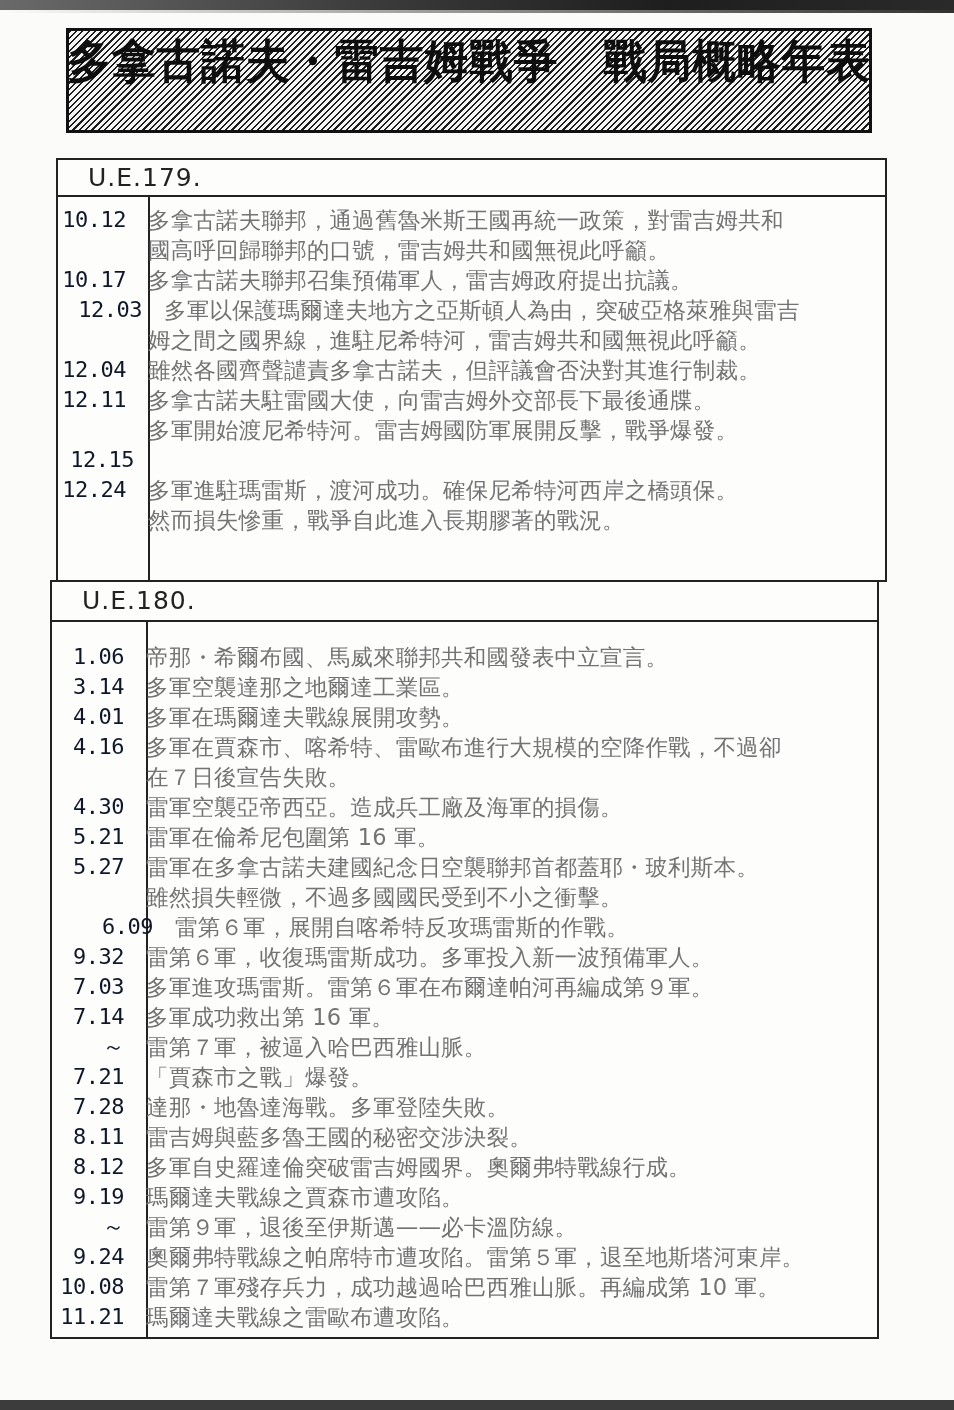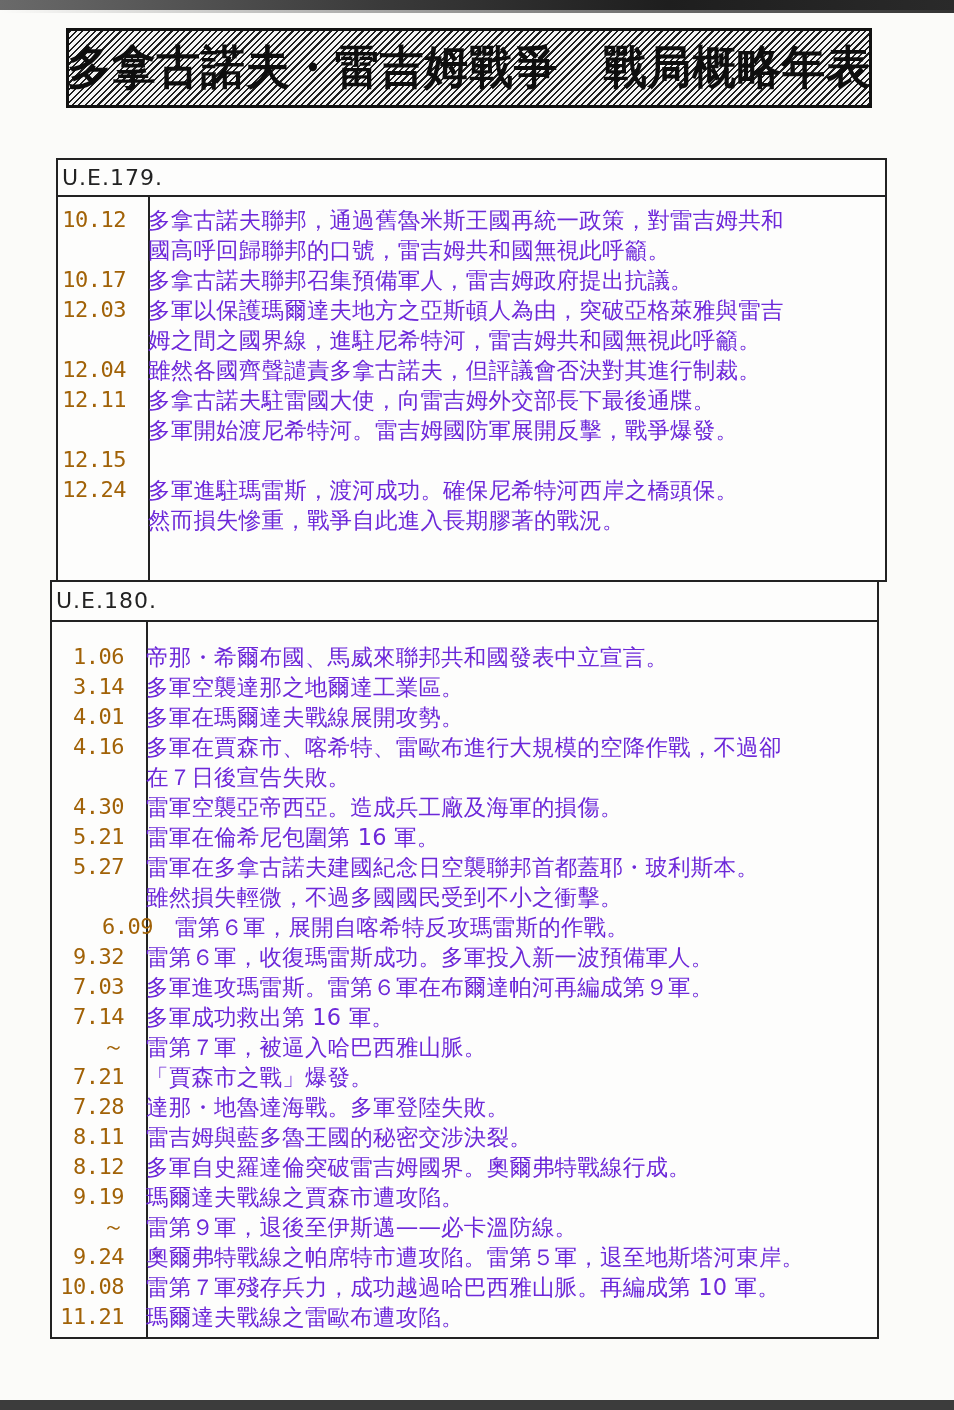--- a/index.html
+++ b/index.html
@@ -15,63 +15,63 @@
   }
   .top-band::after {
     content:""; position:absolute; left:0; top:10px; width:954px; height:3px;
     background:linear-gradient(90deg,rgba(0,0,0,0) 0%, rgba(0,0,0,0.5) 60%, rgba(0,0,0,0.8) 100%);
   }
   .bottom-band {
     position:absolute; left:0; top:1400px; width:954px; height:10px;
     background:#3c3c3c;
   }
   .title-banner {
-    position:absolute; left:66px; top:28px; width:806px; height:80px;
+    position:absolute; left:66px; top:28px; width:806px; height:105px;
     border:3px solid #111;
     box-sizing:border-box;
     background:
       repeating-linear-gradient(135deg, #1d1d1d 0px, #1d1d1d 1.6px, #f4f4f4 1.6px, #f4f4f4 4.5px);
-    display:flex; align-items:center; justify-content:center;
+    display:flex; align-items:flex-start; justify-content:center;
   }
   .title-text {
     font-family:"DejaVu Sans", sans-serif;
     font-weight:bold;
     font-size:46px;
     letter-spacing:1px;
     color:#0e0e0e;
     white-space:pre;
     transform:scaleX(0.95);
   }
   .box {
     position:absolute; border:2px solid #222; box-sizing:border-box; background:#fdfdfc;
   }
   .box-header {
     height:37px; border-bottom:2px solid #222; box-sizing:border-box;
     font-family:"DejaVu Sans", sans-serif;
-    font-size:22px; line-height:35px; padding-left:4px; letter-spacing:1px;
+    font-size:25px; line-height:35px; padding-left:30px; letter-spacing:1px;
     color:#222; font-weight:normal;
     transform-origin:left center;
   }
   .box-body { position:relative; }
   .date-col-divider {
     position:absolute; top:0; bottom:0; width:2px; background:#222;
   }
   .row {
     position:relative; display:flex; height:30px; line-height:30px;
   }
   .date {
     width:82px; text-align:right; padding-right:12px; box-sizing:content-box;
     font-family:"DejaVu Sans Mono", monospace;
-    font-size:22px; color:#a16207;
+    font-size:22px; color:#0f172a;
     letter-spacing:-0.5px;
   }
   .text {
     padding-left:10px;
     font-family:"DejaVu Sans", sans-serif;
-    font-size:22.5px; color:#6d28d9; white-space:nowrap;
+    font-size:22.5px; color:#737373; white-space:nowrap;
     letter-spacing:0.2px;
   }
 </style>
 </head>
 <body>
 
 <div class="top-band"></div>
 
 <div class="title-banner">
   <span class="title-text">多拿古諾夫・雷吉姆戰爭　戰局概略年表</span>
@@ -87,41 +87,41 @@
       </div>
       <div class="row">
         <div class="date" style="width: 68px;"></div>
         <div class="text">國高呼回歸聯邦的口號，雷吉姆共和國無視此呼籲。</div>
       </div>
       <div class="row">
         <div class="date" style="width: 68px;">10.17</div>
         <div class="text">多拿古諾夫聯邦召集預備軍人，雷吉姆政府提出抗議。</div>
       </div>
       <div class="row">
-        <div class="date" style="width: 68px;">12.03</div>
+        <div class="date" style="width: 68px; padding-left: 16px;">12.03</div>
         <div class="text">多軍以保護瑪爾達夫地方之亞斯頓人為由，突破亞格萊雅與雷吉</div>
       </div>
       <div class="row">
         <div class="date" style="width: 68px;"></div>
         <div class="text">姆之間之國界線，進駐尼希特河，雷吉姆共和國無視此呼籲。</div>
       </div>
       <div class="row">
         <div class="date" style="width: 68px;">12.04</div>
         <div class="text">雖然各國齊聲譴責多拿古諾夫，但評議會否決對其進行制裁。</div>
       </div>
       <div class="row">
         <div class="date" style="width: 68px;">12.11</div>
         <div class="text">多拿古諾夫駐雷國大使，向雷吉姆外交部長下最後通牒。</div>
       </div>
       <div class="row">
         <div class="date" style="width: 68px;"></div>
         <div class="text">多軍開始渡尼希特河。雷吉姆國防軍展開反擊，戰爭爆發。</div>
       </div>
       <div class="row">
-        <div class="date" style="width: 68px;">12.15</div>
+        <div class="date" style="width: 68px; margin-left: 8px;">12.15</div>
       </div>
       <div class="row">
         <div class="date" style="width: 68px;">12.24</div>
         <div class="text">多軍進駐瑪雷斯，渡河成功。確保尼希特河西岸之橋頭保。</div>
       </div>
       <div class="row">
         <div class="date" style="width: 68px;"></div>
         <div class="text">然而損失慘重，戰爭自此進入長期膠著的戰況。</div>
       </div>
     </div>

